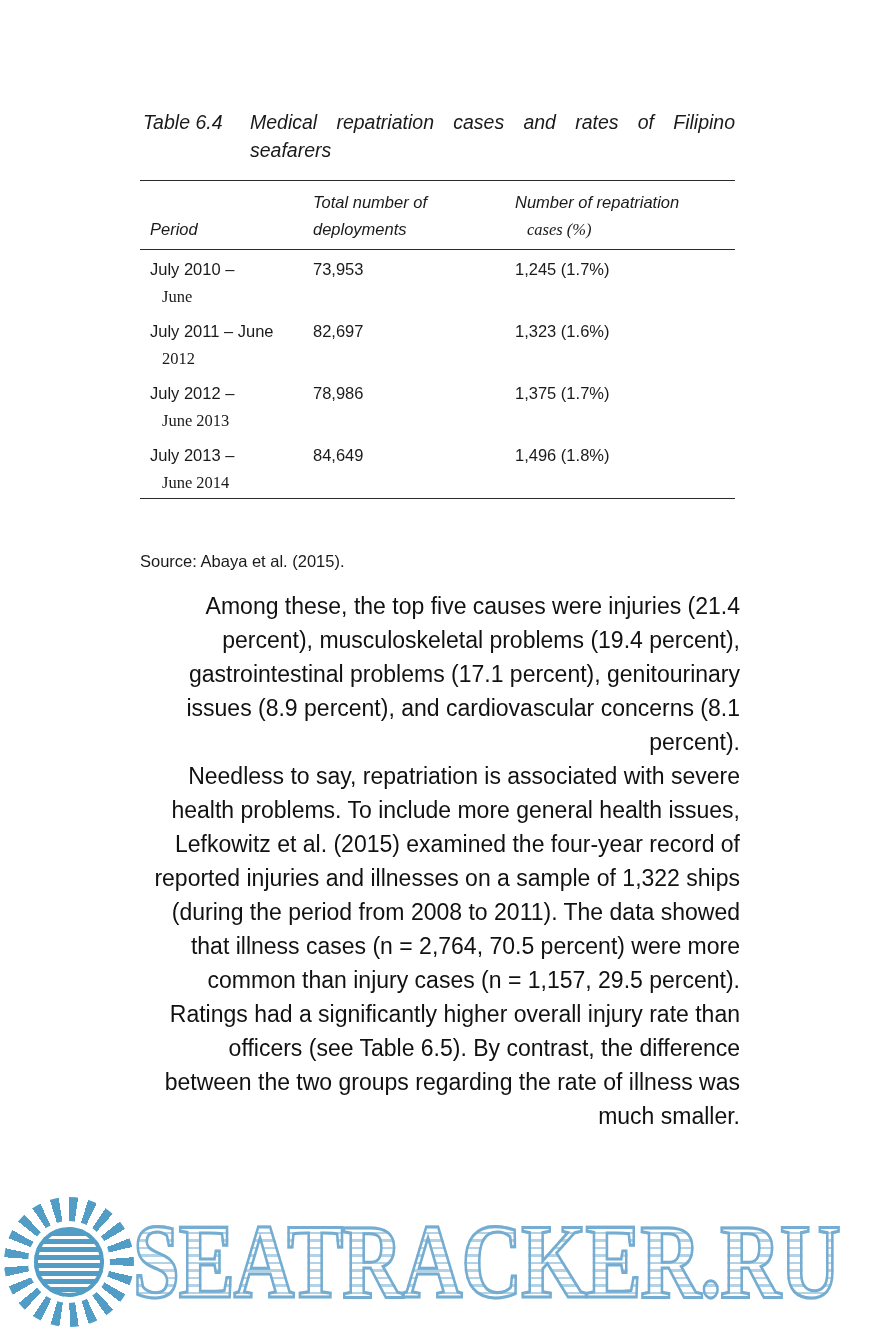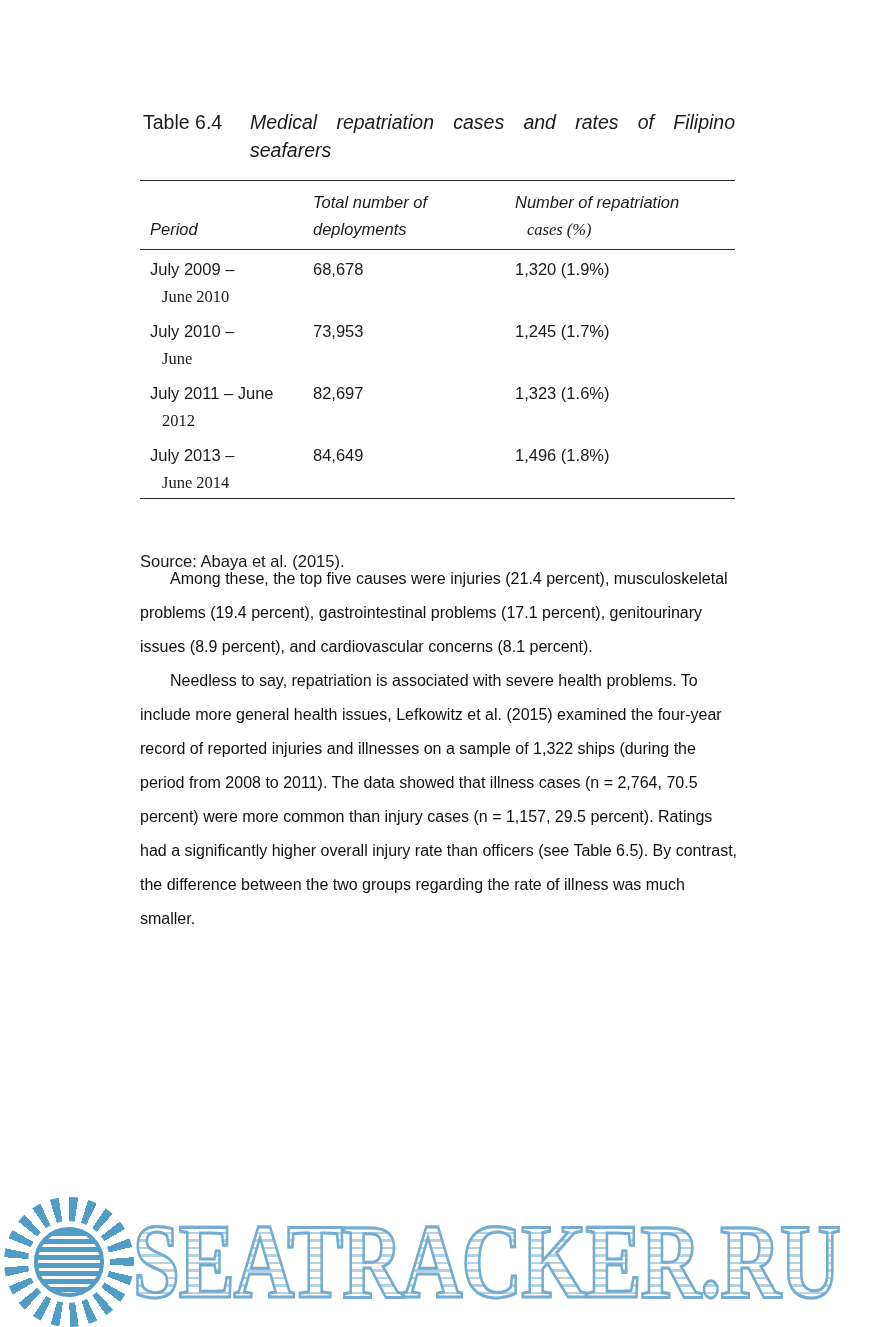--- a/index.html
+++ b/index.html
@@ -13,20 +13,21 @@
   }
 
   
   .caption{
     position:absolute;left:143px;top:108px;width:592px;
     display:flex;
     font-size:19.5px;line-height:28px;
   }
   .caption-label{
     flex:0 0 107px;
+    font-style:italic;
     white-space:nowrap;
   }
   .caption-text{
     flex:1;
     text-align:justify;
     font-style:italic;
   }
 
   
   .datatable{
@@ -58,23 +59,24 @@
   }
 
   
   .source{
     position:absolute;left:140px;top:549px;
     font-size:16.5px;line-height:24px;
   }
 
   
   .bodytext{
-    position:absolute;left:140px;top:562px;width:600px;
-    font-size:16px;line-height:34px;
+    position:absolute;left:140px;top:589px;width:600px;
+    font-size:23px;line-height:34px;
     color:#111;
+    text-align:right;
   }
   .bodytext p{margin:0;text-indent:30px;}
 
   
   .watermark{
     position:absolute;left:0;top:1195px;width:731px;height:132px;
   }
   .sun{
     position:absolute;left:4px;top:2px;
     width:130px;height:130px;border-radius:50%;
@@ -128,41 +130,41 @@
         </th>
         <th>
           <div>Number of repatriation</div>
           <div class="cont">cases (%)</div>
         </th>
       </tr>
     </thead>
     <tbody>
       <tr>
         <td class="first">
-          <div>July 2009 –</div>
-            <div class="cont">June 2010</div>
-        </td>
-        <td>68,678</td>
-        <td>1,320 (1.9%)</td>
-      </tr>
-      <tr>
-        <td class="first">
           <div>July 2010 –</div>
             <div class="cont">June</div>
         </td>
         <td>73,953</td>
         <td>1,245 (1.7%)</td>
       </tr>
       <tr>
         <td class="first">
           <div>July 2011 – June</div>
             <div class="cont">2012</div>
         </td>
         <td>82,697</td>
         <td>1,323 (1.6%)</td>
+      </tr>
+      <tr>
+        <td class="first">
+          <div>July 2012 –</div>
+            <div class="cont">June 2013</div>
+        </td>
+        <td>78,986</td>
+        <td>1,375 (1.7%)</td>
       </tr>
       <tr>
         <td class="first">
           <div>July 2013 –</div>
             <div class="cont">June 2014</div>
         </td>
         <td>84,649</td>
         <td>1,496 (1.8%)</td>
       </tr>
     </tbody>

